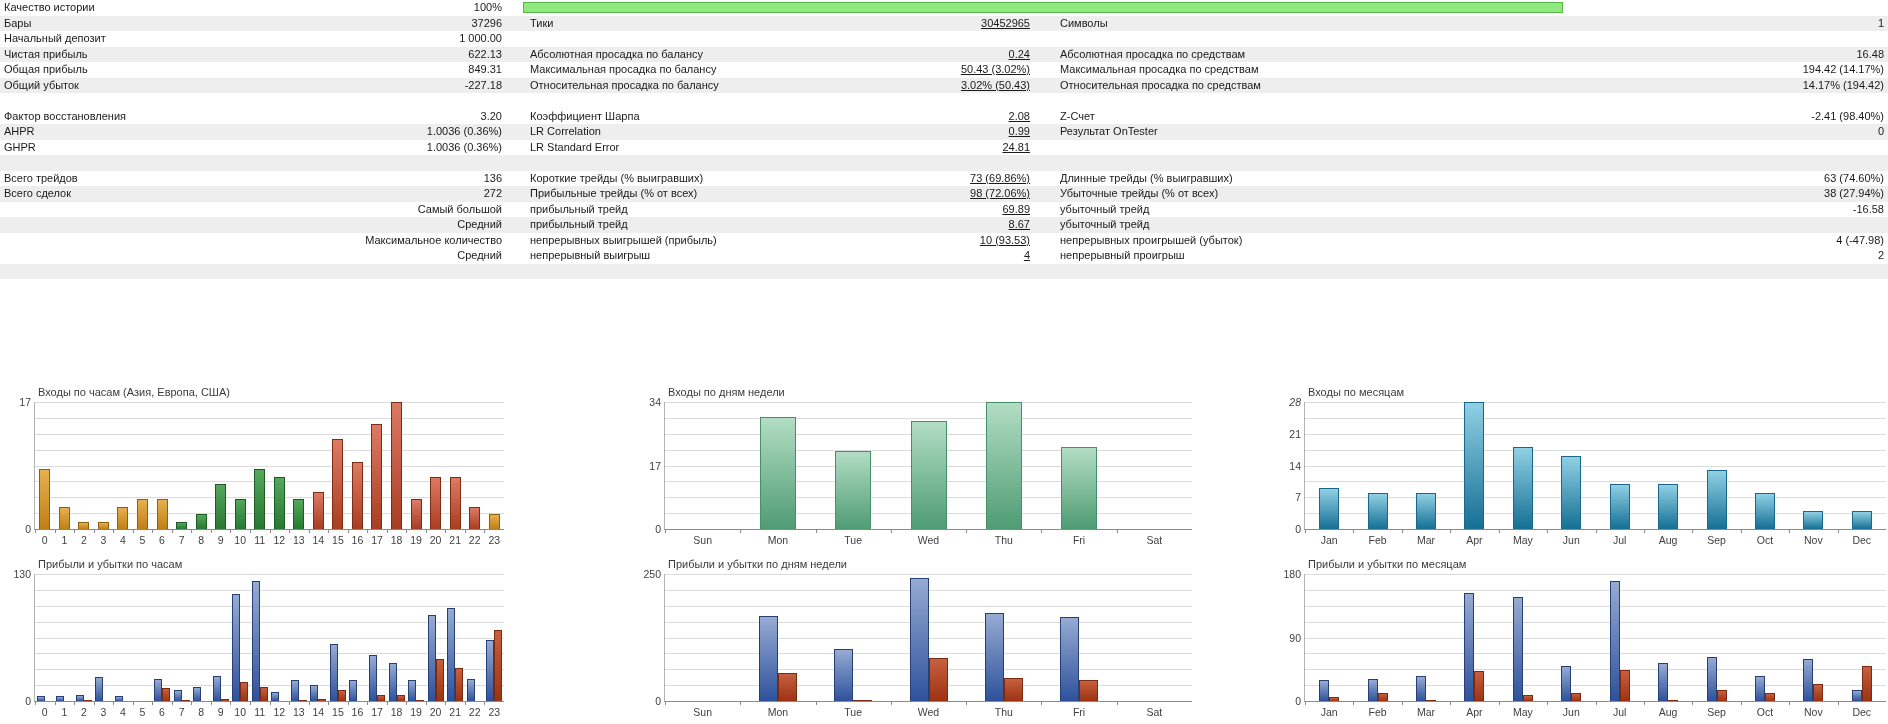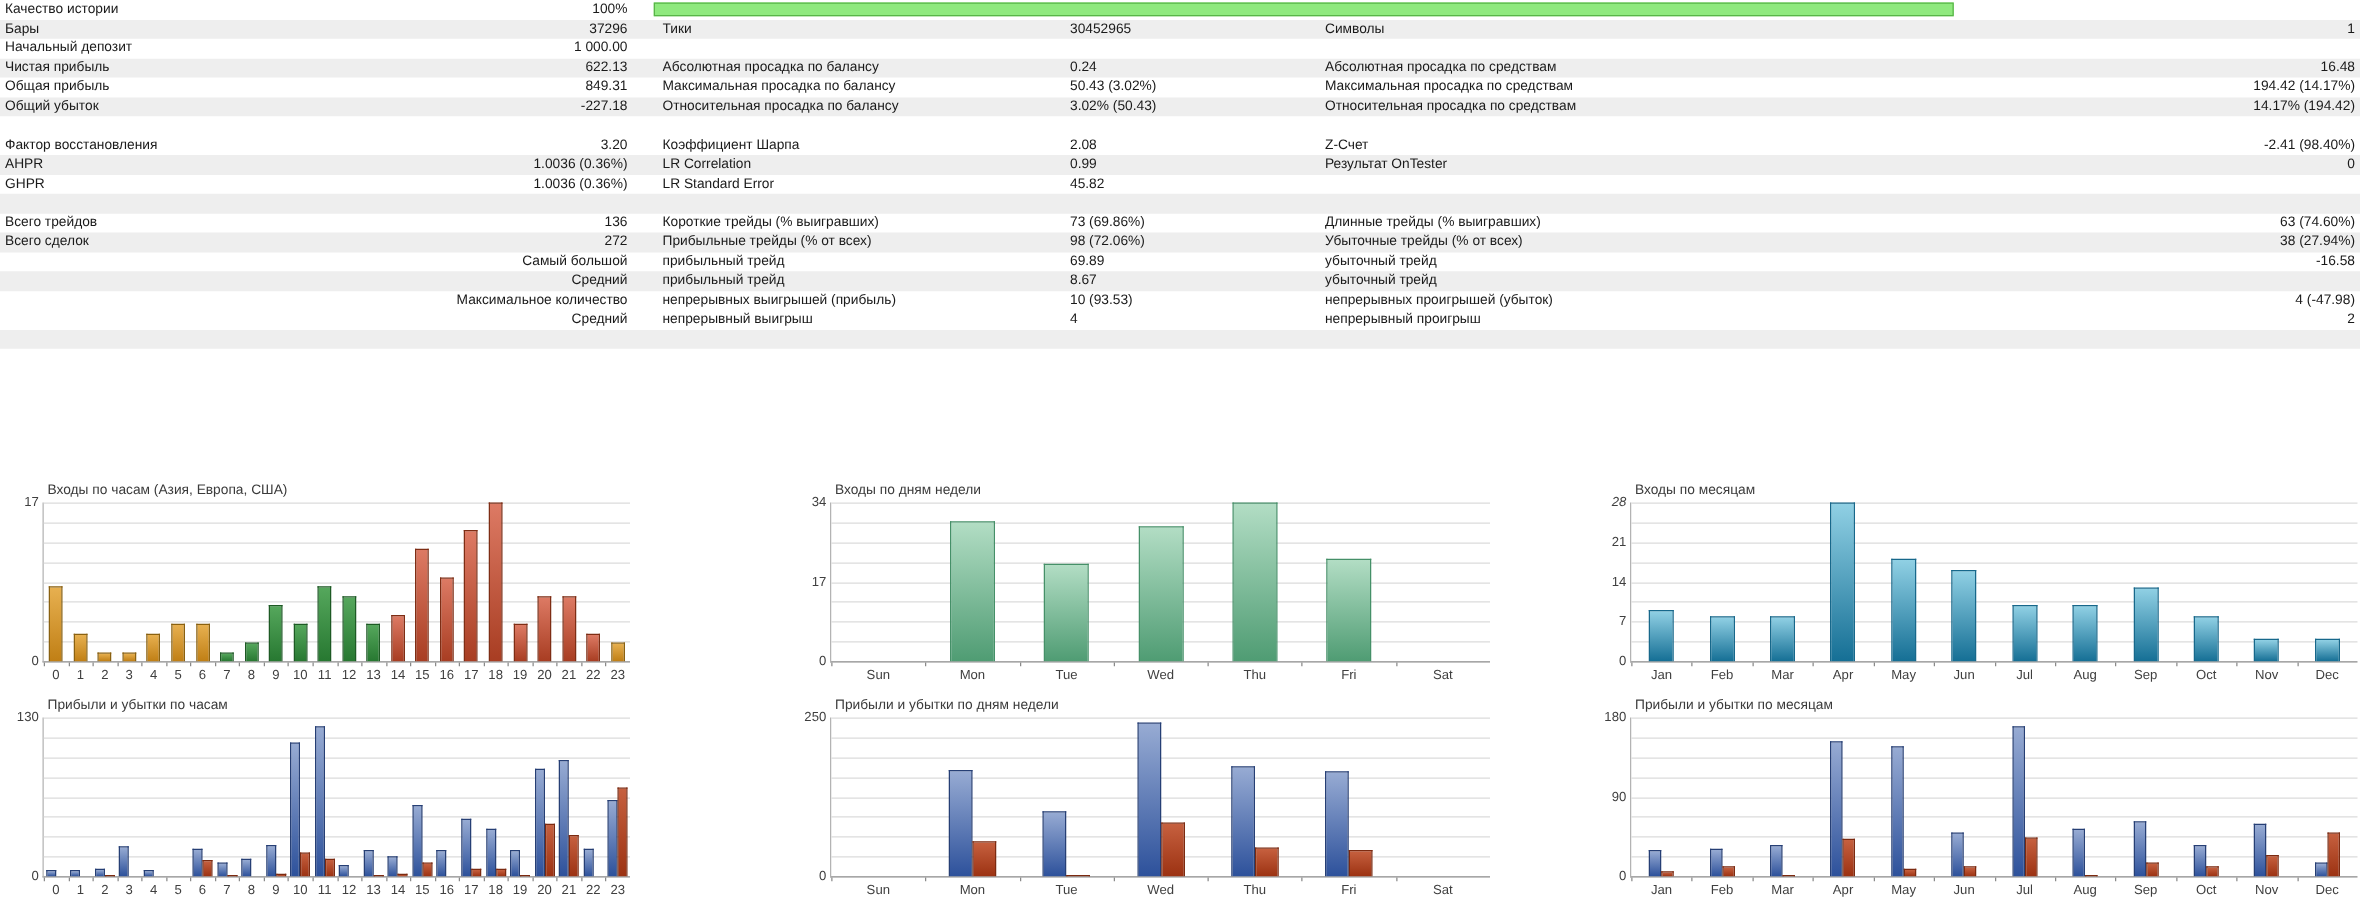--- a/index.html
+++ b/index.html
@@ -5,21 +5,21 @@
   html,body{margin:0;padding:0;background:#ffffff;}
   body{width:1888px;height:724px;overflow:hidden;font-family:"Liberation Sans",sans-serif;color:#1a1a1a;position:relative;}
   
   #stats{position:absolute;left:0;top:0;width:1888px;}
   .srow{position:relative;height:15.5px;line-height:15.5px;font-size:11px;white-space:nowrap;}
   .srow.stripe{background:#eeeeee;}
   .cell{position:absolute;top:0;height:15.5px;overflow:hidden;}
   .l1{left:4px;width:296px;text-align:left;}
   .v1{left:300px;width:202px;text-align:right;}
   .l2{left:530px;width:326px;text-align:left;}
-  .v2{left:856px;width:174px;text-align:left;}
+  .v2{left:856px;width:174px;text-align:right;text-decoration:underline;}
   .l3{left:1060px;width:396px;text-align:left;}
   .v3{left:1456px;width:428px;text-align:right;}
   .qbar{position:absolute;left:523px;top:1.5px;width:1040px;height:11px;box-sizing:border-box;}
   
   .chart{position:absolute;}
   .ctitle{position:absolute;left:30px;top:0;font-size:11px;color:#3b3b3b;white-space:nowrap;}
   .plot{position:absolute;left:26px;top:16px;border-left:1px solid #b3b3b3;border-bottom:1px solid #8a8a8a;}
   .gline{position:absolute;left:0;right:0;height:1px;background:#dcdcdc;}
   .bar{position:absolute;bottom:0;box-sizing:border-box;}
   .ylab{position:absolute;width:23px;text-align:right;font-size:10.5px;color:#3f3f3f;}
@@ -85,21 +85,21 @@
       <span class="cell v1">1.0036 (0.36%)</span>
       <span class="cell l2">LR Correlation</span>
       <span class="cell v2">0.99</span>
       <span class="cell l3">Результат OnTester</span>
       <span class="cell v3">0</span>
     </div>
     <div class="srow">
       <span class="cell l1">GHPR</span>
       <span class="cell v1">1.0036 (0.36%)</span>
       <span class="cell l2">LR Standard Error</span>
-      <span class="cell v2">45.82</span>
+      <span class="cell v2">24.81</span>
     </div>
     <div class="srow stripe"></div>
     <div class="srow">
       <span class="cell l1">Всего трейдов</span>
       <span class="cell v1">136</span>
       <span class="cell l2">Короткие трейды (% выигравших)</span>
       <span class="cell v2">73 (69.86%)</span>
       <span class="cell l3">Длинные трейды (% выигравших)</span>
       <span class="cell v3">63 (74.60%)</span>
     </div>

